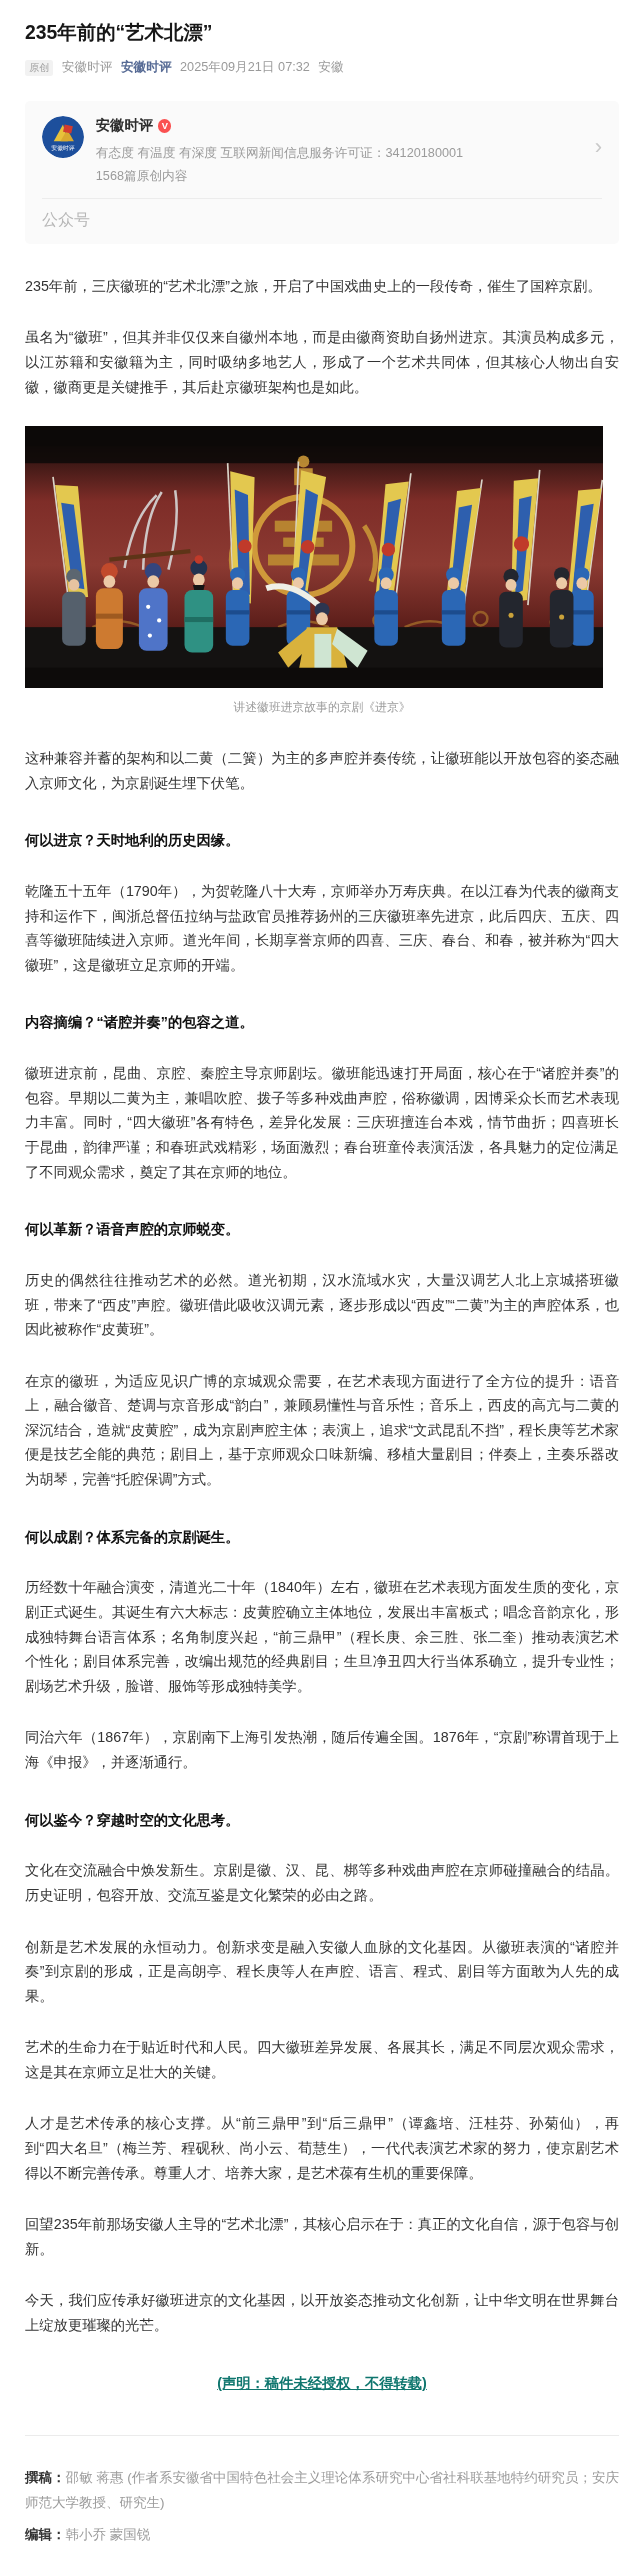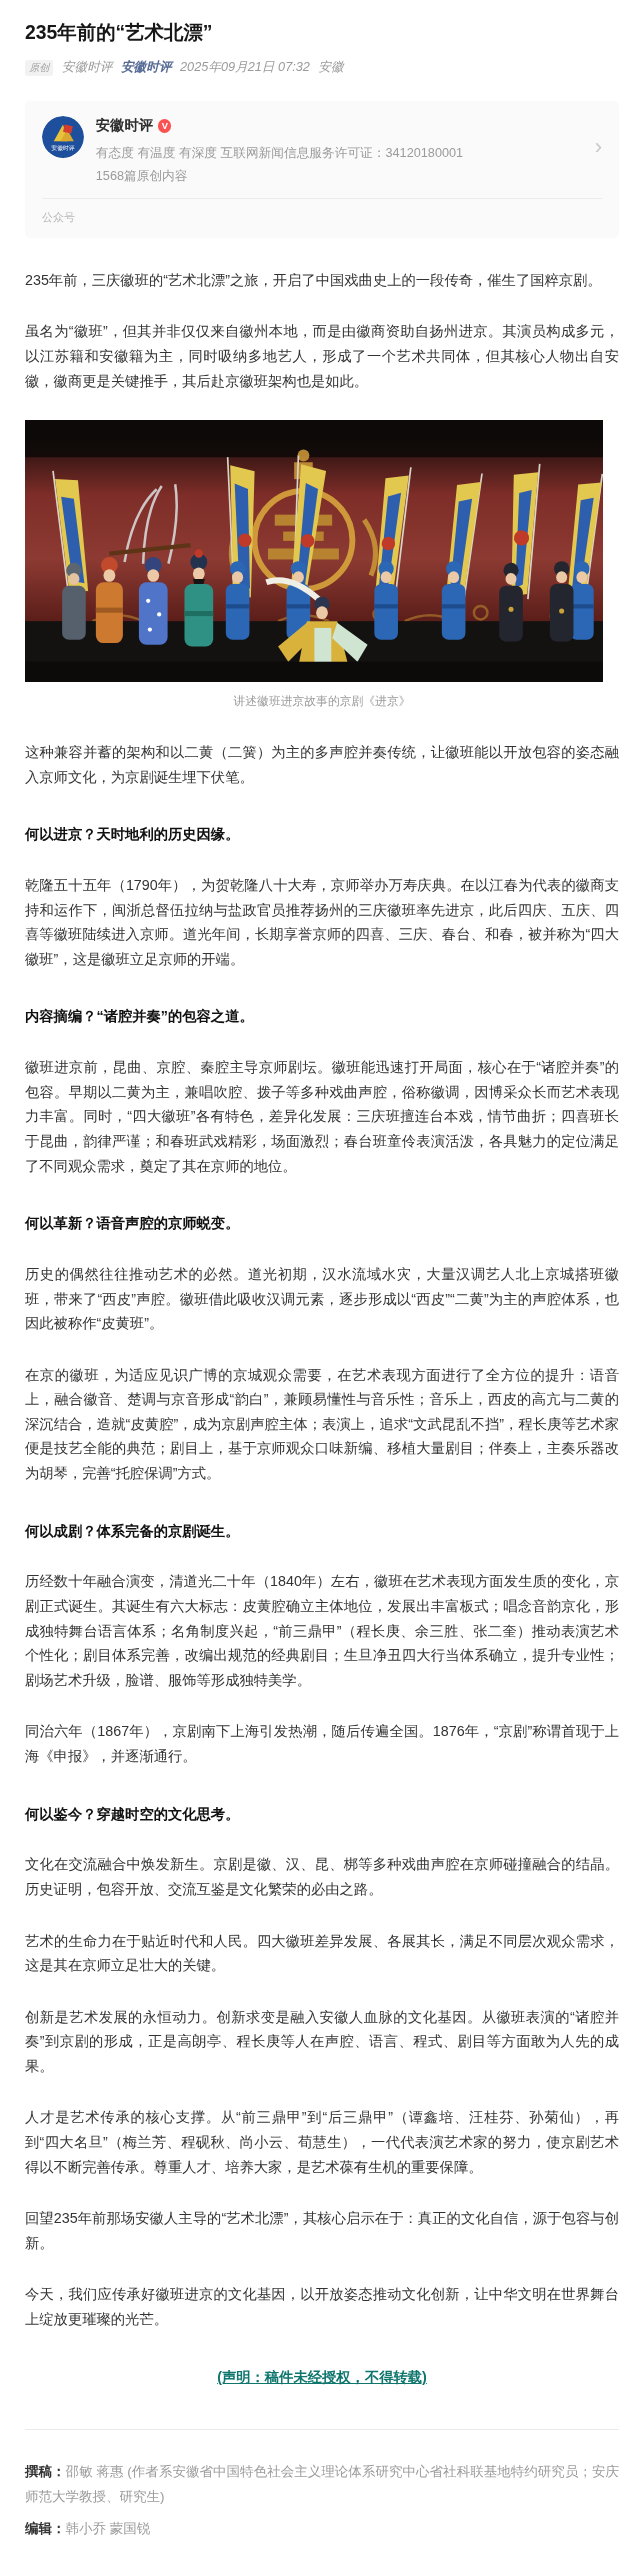--- a/index.html
+++ b/index.html
@@ -11,21 +11,21 @@
   }
   .page { width: 644px; padding: 18.6px 25px 39px; }
 
   
   .title {
     font-size: 19.4px; font-weight: 700; color: #171717;
     line-height: 1.4; margin: 0 0 13.5px;
   }
   .meta-row {
     display: flex; align-items: center; gap: 8.4px;
-    font-size: 12.7px; color: #9a9a9a; margin-bottom: 25px; white-space: nowrap; font-style: italic;
+    font-size: 12.7px; color: #9a9a9a; margin-bottom: 25px; white-space: nowrap;
   }
   .tag-original {
     font-size: 10px; color: #a0a0a0; background: #f2f2f2;
     padding: 0.8px 4.2px; border-radius: 2.5px;
   }
   .account-link { color: #576b95; font-weight: 600; cursor: pointer; }
 
   
   .profile-card {
     background: #fafafa; border-radius: 5px;
@@ -37,21 +37,21 @@
   .card-name-row { display: flex; align-items: center; gap: 5px; font-size: 14.3px; font-weight: 600; color: #2e2e2e; }
   .badge-v {
     width: 13.5px; height: 13.5px; border-radius: 50%; background: #fa5151;
     color: #fff; font-size: 9.3px; font-weight: 700; font-style: normal;
     display: inline-flex; align-items: center; justify-content: center;
   }
   .card-desc { font-size: 12.7px; color: #9b9b9b; margin-top: 8px; line-height: 1.65; }
   .card-works { font-size: 12.7px; color: #9b9b9b; margin-top: 3.4px; }
   .chevron { position: absolute; right: 0; top: 20px; color: #c9c9c9; font-size: 22px; line-height: 1; cursor: pointer; }
   .card-divider { border-top: 0.8px solid #ececec; margin-top: 13.5px; }
-  .card-footer { font-size: 11px; color: #b6b6b6; padding: 11px 0 12.7px; }
+  .card-footer { font-size: 16px; color: #b6b6b6; padding: 11px 0 12.7px; }
 
   
   .para {
     font-size: 14.3px; line-height: 1.72; color: #333333;
     text-align: justify; margin: 0 0 27px;
   }
   .heading {
     font-size: 14.3px; font-weight: 700; color: #111111;
     margin: 34px 0 27px; line-height: 1.6;
   }
@@ -305,22 +305,22 @@
   <h2 class="heading">何以革新？语音声腔的京师蜕变。</h2>
   <p class="para">历史的偶然往往推动艺术的必然。道光初期，汉水流域水灾，大量汉调艺人北上京城搭班徽班，带来了“西皮”声腔。徽班借此吸收汉调元素，逐步形成以“西皮”“二黄”为主的声腔体系，也因此被称作“皮黄班”。</p>
   <p class="para">在京的徽班，为适应见识广博的京城观众需要，在艺术表现方面进行了全方位的提升：语音上，融合徽音、楚调与京音形成“韵白”，兼顾易懂性与音乐性；音乐上，西皮的高亢与二黄的深沉结合，造就“皮黄腔”，成为京剧声腔主体；表演上，追求“文武昆乱不挡”，程长庚等艺术家便是技艺全能的典范；剧目上，基于京师观众口味新编、移植大量剧目；伴奏上，主奏乐器改为胡琴，完善“托腔保调”方式。</p>
 
   <h2 class="heading">何以成剧？体系完备的京剧诞生。</h2>
   <p class="para">历经数十年融合演变，清道光二十年（1840年）左右，徽班在艺术表现方面发生质的变化，京剧正式诞生。其诞生有六大标志：皮黄腔确立主体地位，发展出丰富板式；唱念音韵京化，形成独特舞台语言体系；名角制度兴起，“前三鼎甲”（程长庚、余三胜、张二奎）推动表演艺术个性化；剧目体系完善，改编出规范的经典剧目；生旦净丑四大行当体系确立，提升专业性；剧场艺术升级，脸谱、服饰等形成独特美学。</p>
   <p class="para">同治六年（1867年），京剧南下上海引发热潮，随后传遍全国。1876年，“京剧”称谓首现于上海《申报》，并逐渐通行。</p>
 
   <h2 class="heading">何以鉴今？穿越时空的文化思考。</h2>
   <p class="para">文化在交流融合中焕发新生。京剧是徽、汉、昆、梆等多种戏曲声腔在京师碰撞融合的结晶。历史证明，包容开放、交流互鉴是文化繁荣的必由之路。</p>
+  <p class="para">创新是艺术发展的永恒动力。创新求变是融入安徽人血脉的文化基因。从徽班表演的“诸腔并奏”到京剧的形成，正是高朗亭、程长庚等人在声腔、语言、程式、剧目等方面敢为人先的成果。</p>
   <p class="para">艺术的生命力在于贴近时代和人民。四大徽班差异发展、各展其长，满足不同层次观众需求，这是其在京师立足壮大的关键。</p>
-  <p class="para">创新是艺术发展的永恒动力。创新求变是融入安徽人血脉的文化基因。从徽班表演的“诸腔并奏”到京剧的形成，正是高朗亭、程长庚等人在声腔、语言、程式、剧目等方面敢为人先的成果。</p>
   <p class="para">人才是艺术传承的核心支撑。从“前三鼎甲”到“后三鼎甲”（谭鑫培、汪桂芬、孙菊仙），再到“四大名旦”（梅兰芳、程砚秋、尚小云、荀慧生），一代代表演艺术家的努力，使京剧艺术得以不断完善传承。尊重人才、培养大家，是艺术葆有生机的重要保障。</p>
   <p class="para">回望235年前那场安徽人主导的“艺术北漂”，其核心启示在于：真正的文化自信，源于包容与创新。</p>
   <p class="para">今天，我们应传承好徽班进京的文化基因，以开放姿态推动文化创新，让中华文明在世界舞台上绽放更璀璨的光芒。</p>
 
 
   <p class="statement">(声明：稿件未经授权，不得转载)</p>
 
   <div class="footer-divider"></div>
 
   <p class="credit"><span class="lbl">撰稿：</span><span>邵敏 蒋惠 (作者系安徽省中国特色社会主义理论体系研究中心省社科联基地特约研究员；安庆师范大学教授、研究生)</span></p>

